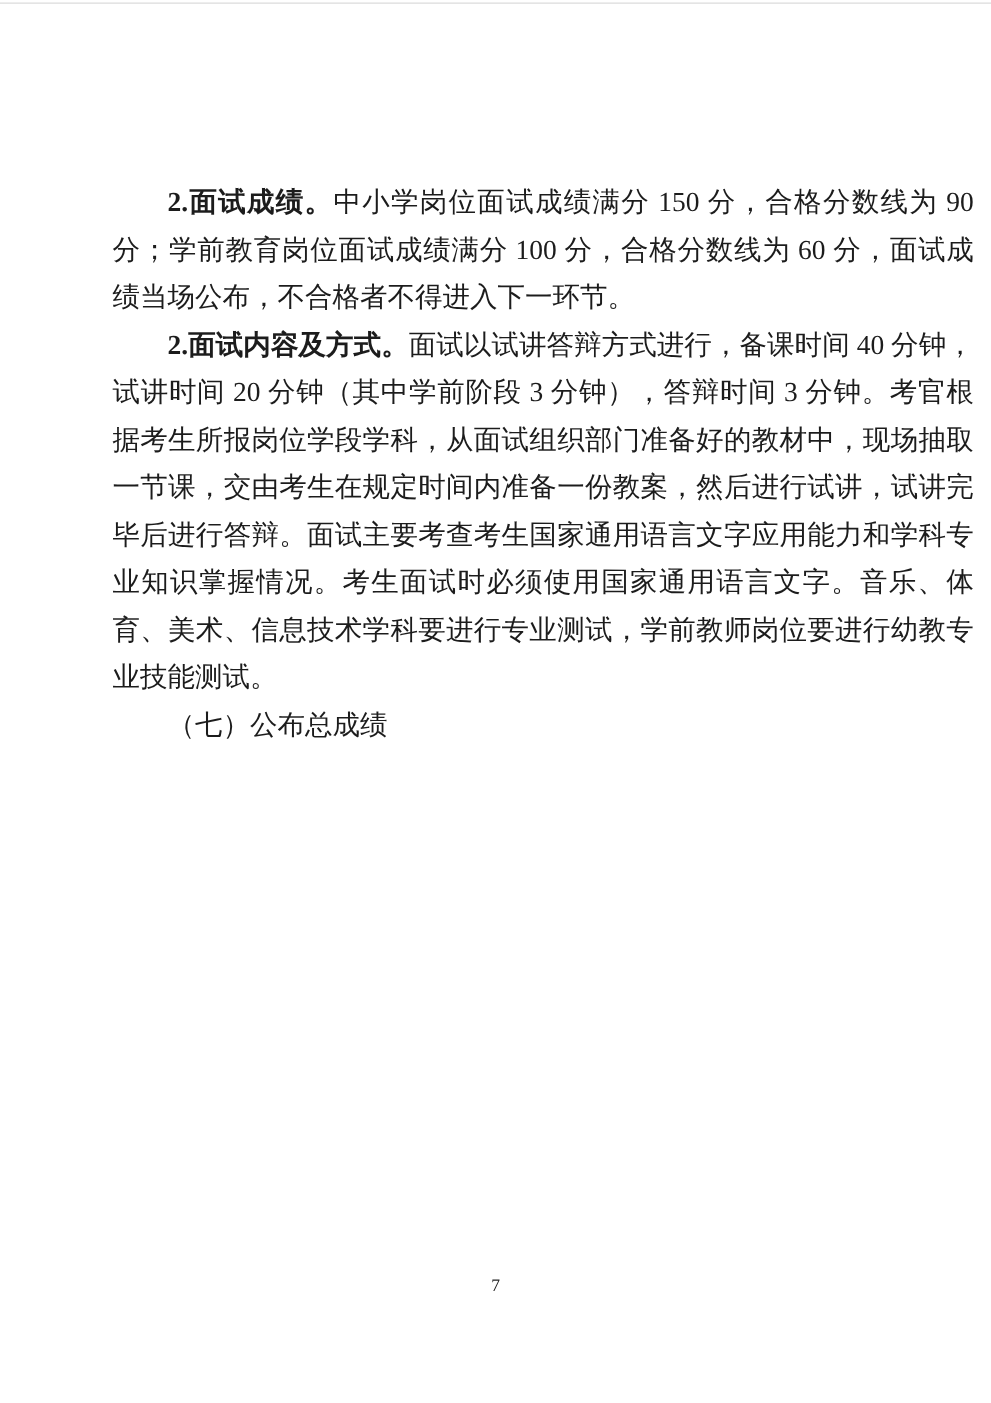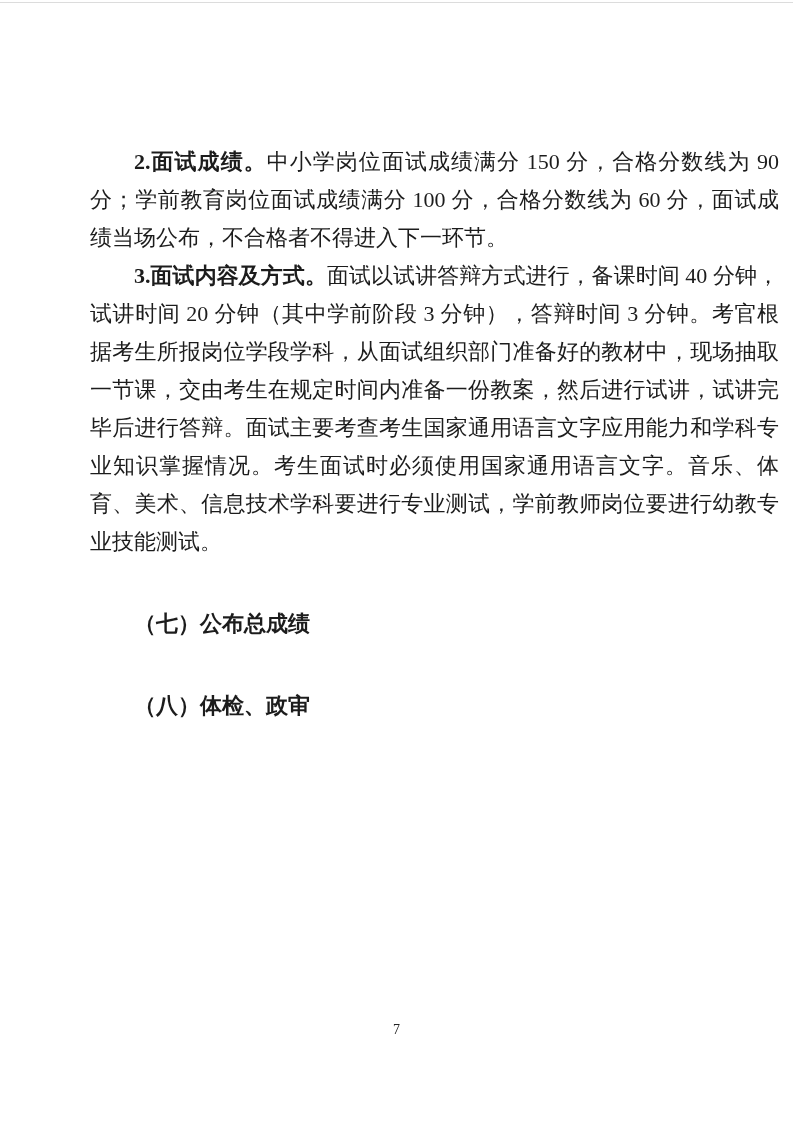--- a/index.html
+++ b/index.html
@@ -20,35 +20,34 @@
   .doc-body {
     position: absolute;
     top: 143px; left: 90px; width: 689px;
     font-size: 22px;
     line-height: 38px;
     text-align: justify;
     text-justify: inter-character;
     word-break: break-all;
   }
   .doc-body p { margin: 0; text-indent: 2em; }
-  .doc-body p.heading { font-weight: 700; margin-top: 44px; }
+  .doc-body p.heading { font-weight: 400; }
   .doc-body .lead { font-weight: 700; }
   .page-number {
     position: absolute; top: 1020px; left: 0;
     width: 100%; text-align: center;
     font-size: 14px; line-height: 20px; color: #222222;
   }
 </style>
 </head>
 <body>
 
 <div class="page">
   <div class="page-top-edge"></div>
 
   <div class="doc-body">
       <p><span class="lead">2.面试成绩。</span><span>中小学岗位面试成绩满分 150 分，合格分数线为 90 分；学前教育岗位面试成绩满分 100 分，合格分数线为 60 分，面试成绩当场公布，不合格者不得进入下一环节。</span></p>
-      <p><span class="lead">3.面试内容及方式。</span><span>面试以试讲答辩方式进行，备课时间 40 分钟，试讲时间 20 分钟（其中学前阶段 3 分钟），答辩时间 3 分钟。考官根据考生所报岗位学段学科，从面试组织部门准备好的教材中，现场抽取一节课，交由考生在规定时间内准备一份教案，然后进行试讲，试讲完毕后进行答辩。面试主要考查考生国家通用语言文字应用能力和学科专业知识掌握情况。考生面试时必须使用国家通用语言文字。音乐、体育、美术、信息技术学科要进行专业测试，学前教师岗位要进行幼教专业技能测试。</span></p>
+      <p><span class="lead">2.面试内容及方式。</span><span>面试以试讲答辩方式进行，备课时间 40 分钟，试讲时间 20 分钟（其中学前阶段 3 分钟），答辩时间 3 分钟。考官根据考生所报岗位学段学科，从面试组织部门准备好的教材中，现场抽取一节课，交由考生在规定时间内准备一份教案，然后进行试讲，试讲完毕后进行答辩。面试主要考查考生国家通用语言文字应用能力和学科专业知识掌握情况。考生面试时必须使用国家通用语言文字。音乐、体育、美术、信息技术学科要进行专业测试，学前教师岗位要进行幼教专业技能测试。</span></p>
       <p class="heading"><span>（七）公布总成绩</span></p>
-      <p class="heading"><span>（八）体检、政审</span></p>
     </div>
 
   <div class="page-number">7</div>
 </div>
 
 </body></html>

